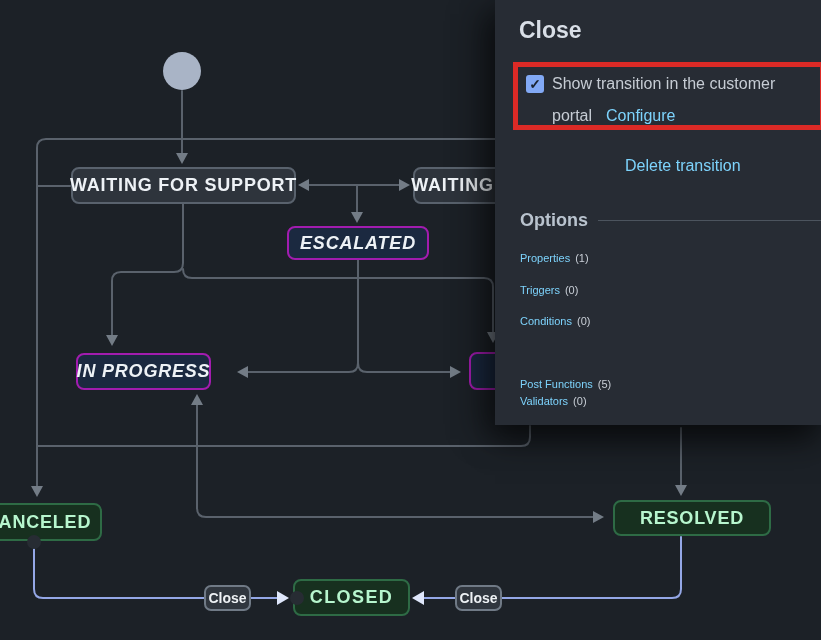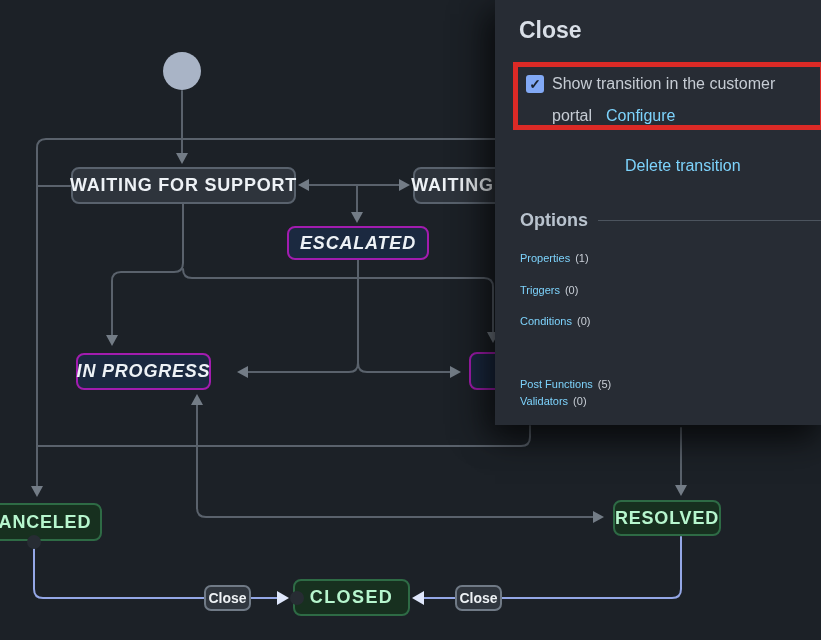--- a/index.html
+++ b/index.html
@@ -110,21 +110,21 @@
 <div class="node gray" style="left:413px;top:167px;width:240px;height:37px;">WAITING FOR CUSTOMER</div>
 
 <div class="node blue" style="left:287px;top:226px;width:142px;height:34px;">ESCALATED</div>
 
 <div class="node blue" style="left:76px;top:353px;width:135px;height:37px;">IN PROGRESS</div>
 
 <div class="node blue" style="left:469px;top:352px;width:180px;height:38px;"></div>
 
 <div class="node green" style="left:-26px;top:503px;width:128px;height:38px;">CANCELED</div>
 
-<div class="node green" style="left:613px;top:500px;width:108px;height:36px;">RESOLVED</div>
+<div class="node green" style="left:613px;top:500px;width:158px;height:36px;">RESOLVED</div>
 
 <div class="node green" style="left:293px;top:579px;width:117px;height:37px;letter-spacing:1.4px;">CLOSED</div>
 
 <div class="badge" style="left:204px;top:585px;width:47px;height:26px;">Close</div>
 <div class="badge" style="left:455px;top:585px;width:47px;height:26px;">Close</div>
 
 <svg class="layer overlay" width="821" height="640" style="pointer-events:none;">
   <polygon points="289,598 277,591 277,605" fill="#dfe7fb"></polygon>
   <polygon points="412,598 424,591 424,605" fill="#dfe7fb"></polygon>
   <circle cx="34" cy="542" r="7" fill="#272c33" stroke="#141револ" stroke-width="0"></circle>

